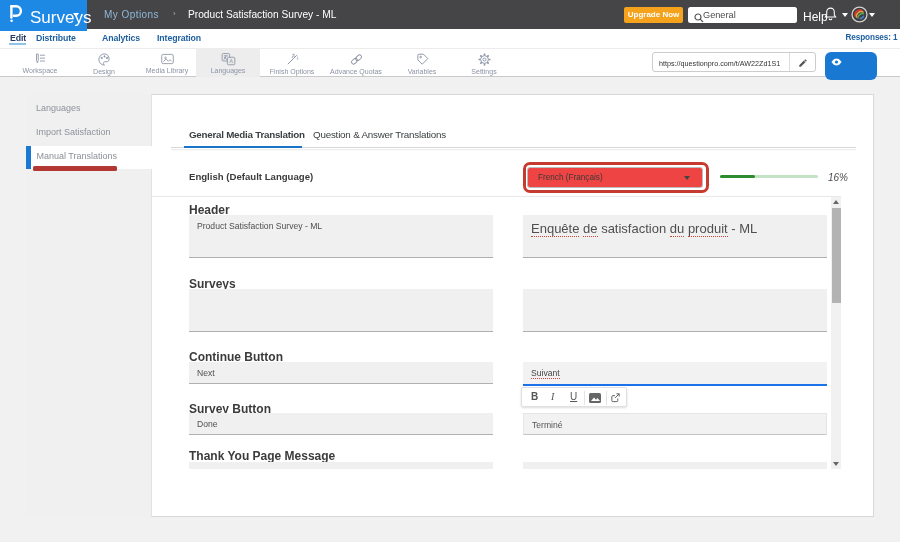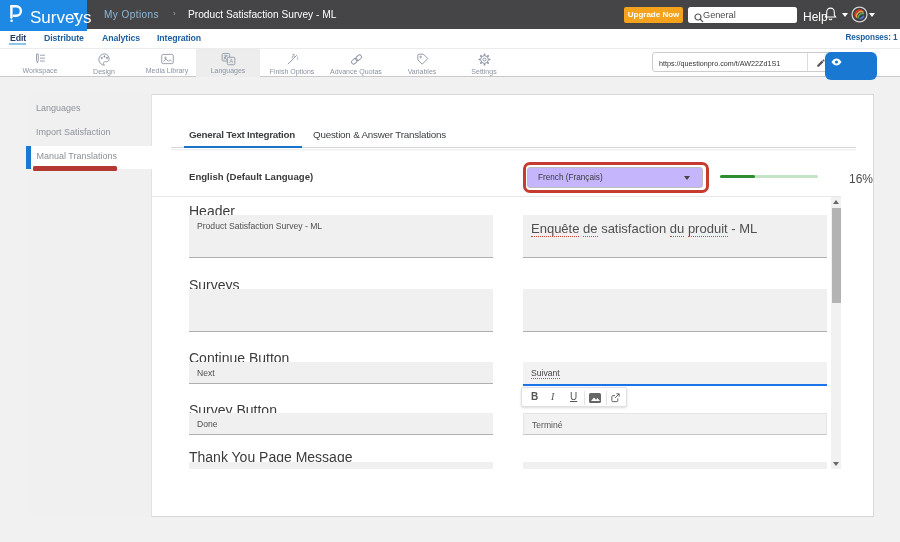--- a/index.html
+++ b/index.html
@@ -28,21 +28,21 @@
   #nav-edit { left:10px; color:#253b66; }
   #nav-edit-ul { left:8.5px; top:43.2px; width:17px; height:1.6px; background:#8fc3e8; }
   #responses { right:2.5px; top:33px; font-size:8.2px; color:#1d5f9f; position:absolute; }
 
   
   #toolbar { left:0; top:48.5px; width:900px; height:28.5px; background:#fff; border-bottom:1px solid #c9c9c9; }
   .titem { position:absolute; top:50px; width:64px; height:28px; text-align:center; }
   .titem svg { margin-top:2px; display:block; margin-left:auto; margin-right:auto; }
   .tlabel { font-size:7px; color:#8b93a4; margin-top:1px; line-height:8px; }
   #tsel { left:196px; top:48.5px; width:64px; height:28px; background:#ededed; }
-  #urlbox { left:652px; top:52px; width:182px; height:20px; background:#fff; border:1px solid #ccc; border-radius:3px;padding-left:24px; }
+  #urlbox { left:652px; top:52px; width:164px; height:20px; background:#fff; border:1px solid #ccc; border-radius:3px;padding-left:24px; }
   #urlbox .u { position:absolute; left:6px; top:5.5px; font-size:7.2px; color:#333; }
   #urlbox .pencil { position:absolute; right:0; top:0; width:26px; height:18px; border-left:1px solid #ddd; }
   #previewbtn { left:825px; top:52px; width:52px; height:28px; background:#1878d2; border-radius:6px; color:#fff; font-size:8px; font-weight:bold; line-height:20px;padding-left:47px; }
 
   
   #card { left:26px; top:94px; width:848px; height:423px; background:#fff; border:1px solid #d8d8d8; }
   #sidebar { left:26px; top:94px; width:126px; height:423px; background:#f0f0f0; border-right:1px solid #e2e2e2; z-index:2; }
   .sb-it { position:absolute; left:10px; font-size:9px; color:#8d929a; }
   #sb-active-row { position:absolute; left:0px; top:52px; width:126px; height:23px; background:#fff; }
   #sb-blue { position:absolute; left:0; top:52px; width:4.5px; height:23px; background:#1a78d2; }
@@ -50,30 +50,30 @@
 
   
   #tabhead { left:171px; top:95px; width:685px; height:53px; background:#fff; border-bottom:1px solid #d7d7d7; z-index:1; }
   .tab1 { left:189px; top:129px; font-size:9.8px; letter-spacing:-0.25px; font-weight:bold; color:#3c4043; z-index:3; }
   .tab2 { left:313px; top:129px; font-size:9.8px; letter-spacing:-0.2px; color:#3c4043; z-index:3; }
   #tab-ul { left:184px; top:145.5px; width:118px; height:2.5px; background:#1a73c8; z-index:3; }
 
   
   .lang-label { left:189px; top:171px; font-size:9.6px; font-weight:bold; color:#3b3b3b; }
   #redbox { left:522.5px; top:162px; width:186px; height:31px; border:3px solid #c53b30; border-radius:7px; z-index:4; }
-  #dropdown { left:527px; top:166.5px; width:176px; height:21px; background:#c4b5fd; border:1px solid #bdbdbd; border-radius:3px; }
+  #dropdown { left:527px; top:166.5px; width:176px; height:21px; background:#ef4444; border:1px solid #bdbdbd; border-radius:3px; }
   #dropdown .dtext { position:absolute; left:10px; top:5.5px; font-size:8.2px; color:#3a3a3a; }
   #dropdown .dcaret { position:absolute; right:12px; top:8px; border-left:3.5px solid transparent; border-right:3.5px solid transparent; border-top:4px solid #444; }
   #pbar { left:720px; top:175px; width:98px; height:3px; background:#c4e3c4; border-radius:2px; }
   #pfill { left:720px; top:175px; width:35px; height:3px; background:#2e8b2e; border-radius:2px; }
-  .pct { left:849px; top:172px; font-size:12px; color:#4a4a4a; }
+  .pct { left:828px; top:172px; font-size:10px; color:#4a4a4a;font-style:italic; }
   #contentdiv { left:152px; top:196px; width:689px; height:1px; background:#e8e8e8; }
 
   
-  .rowlabel { font-size:14px; font-weight:normal; color:#3b3b3b; }
+  .rowlabel { font-size:12px; font-weight:bold; color:#3b3b3b; }
   .gbox { background:#f0f0f0; border-bottom:1px solid #b0b0b0; }
   .boxtext { position:absolute; left:8px; top:6px; font-size:8.6px; color:#4f4f4f; }
   .redul { border-bottom:1px dotted #cf4437; }
 
   
   #fmtbar { left:521px; top:386.5px; width:106px; height:20.5px; background:#fff; border:1px solid #e0e0e0; border-radius:2px; box-shadow:0 1px 2.5px rgba(0,0,0,0.14); z-index:3; }
   .fmt { position:absolute; top:3px; font-size:10px; color:#555; }
 
   
   #sbar { left:831px; top:197px; width:10px; height:272px; background:#f1f1f1; }
@@ -118,21 +118,21 @@
     <path d="M5.2 12.5 A5.6 5.6 0 0 1 13.5 5.8" fill="none" stroke="#d93a2b" stroke-width="2"></path>
     <path d="M6.6 13.8 A5.6 5.6 0 0 1 14.8 7.4" fill="none" stroke="#e8a33d" stroke-width="1.6"></path>
     <path d="M8 14.6 A5.6 5.6 0 0 1 15.3 9.2" fill="none" stroke="#58a55c" stroke-width="1.8"></path>
     <path d="M10 15 A5.6 5.6 0 0 0 15 11.5" fill="none" stroke="#4c7fd4" stroke-width="1.8"></path>
   </svg>
   <div class="abs caret" style="left:869px;top:13px"></div>
 
   <div id="navrow" class="abs"></div>
   <span class="abs nav-it" id="nav-edit">Edit</span>
   <div class="abs" id="nav-edit-ul"></div>
-  <span class="abs nav-it" style="left:44px">Distribute</span>
+  <span class="abs nav-it" style="left:36px">Distribute</span>
   <span class="abs nav-it" style="left:102px">Analytics</span>
   <span class="abs nav-it" style="left:157px">Integration</span>
   <span class="abs nav-it" id="responses">Responses: 1</span>
 
   <div id="toolbar" class="abs"></div>
   <div id="tsel" class="abs"></div>
   <div class="titem" style="left:8px">
     <svg width="14" height="14" viewBox="0 0 24 24" fill="none" stroke="#8b93a4" stroke-width="1.5">
       <path d="M6 3.5 h3 v11 l-1.5 4 -1.5-4 z M12 5.5 h8.5 M12 10.5 h8.5 M12 15.5 h8.5"></path>
     </svg>
@@ -218,21 +218,21 @@
     <span class="sb-it" style="top:9px">Languages</span>
     <span class="sb-it" style="top:33px">Import Satisfaction</span>
     <div id="sb-active-row"></div>
     <div id="sb-blue"></div>
     <span class="sb-it" style="top:57px;left:10.5px;color:#8b9097">Manual Translations</span>
     <div id="sb-red"></div>
   </div>
 
   <div id="tabhead" class="abs"></div>
   <div class="abs" style="left:171px;top:148.5px;width:685px;height:2.5px;background:linear-gradient(rgba(0,0,0,0.09),rgba(0,0,0,0));z-index:1"></div>
-  <span class="abs tab1">General Text Integration</span>
+  <span class="abs tab1">General Media Translation</span>
   <span class="abs tab2">Question &amp; Answer Translations</span>
   <div class="abs" id="tab-ul"></div>
 
   <span class="abs lang-label">English (Default Language)</span>
   <div class="abs" id="dropdown">
     <span class="dtext">French (Français)</span>
     <div class="dcaret"></div>
   </div>
   <div class="abs" id="redbox"></div>
   <div class="abs" id="pbar"></div>

